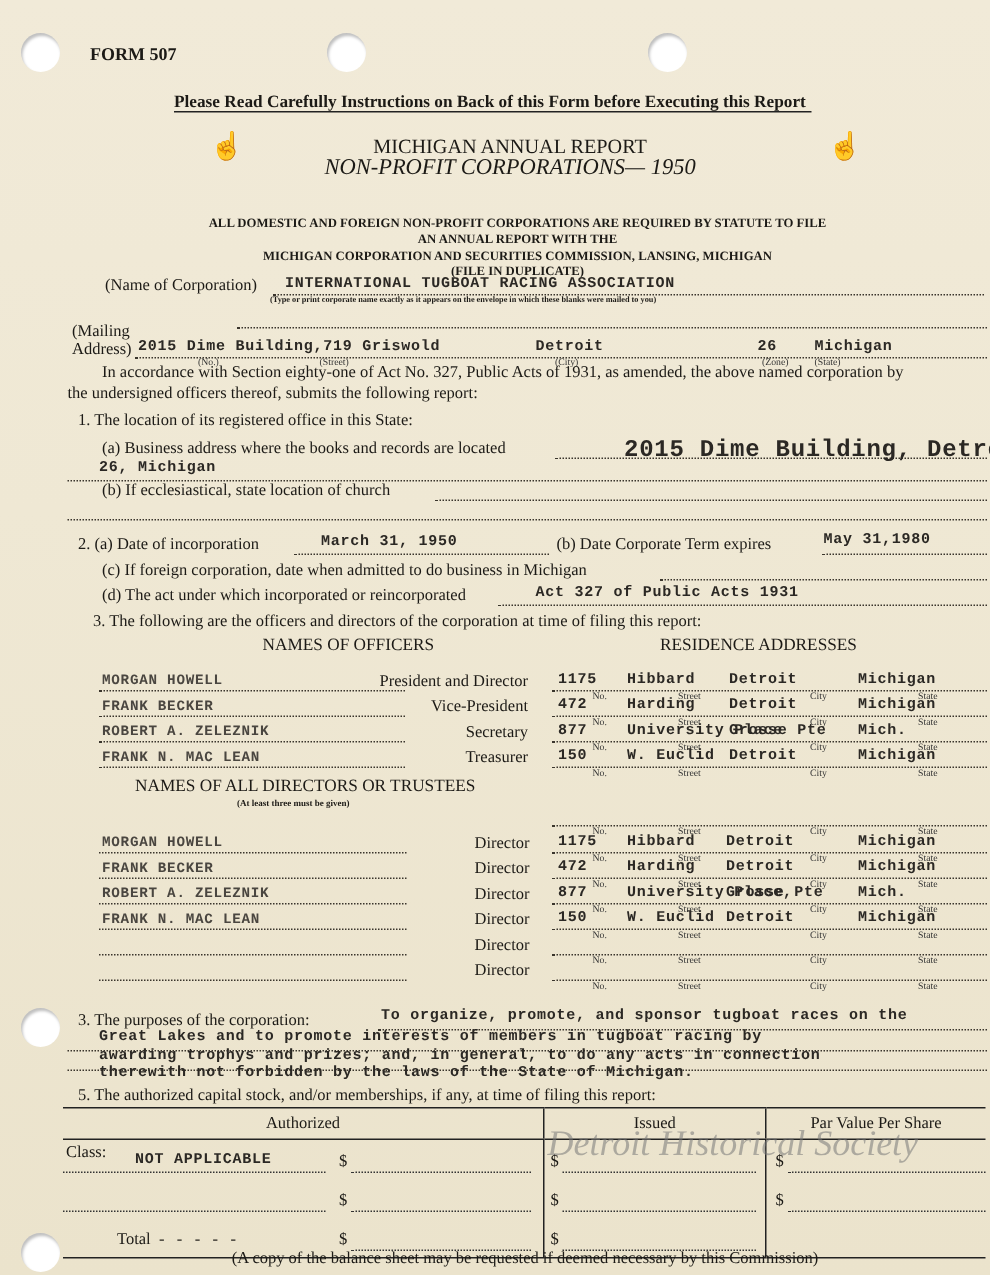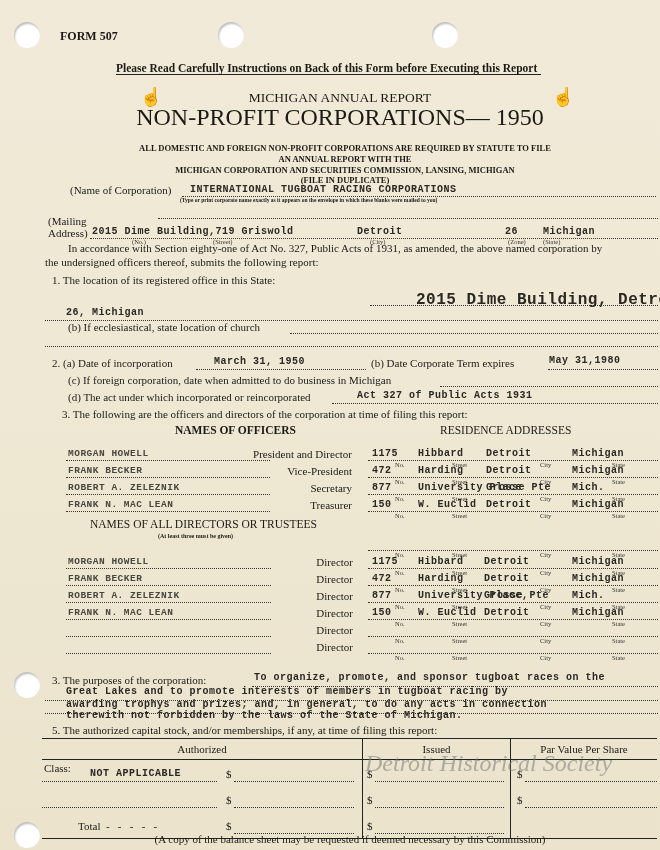--- a/index.html
+++ b/index.html
@@ -29,50 +29,51 @@
   <div class="hole" style="left:432px;top:22px;"></div>
   <div class="hole" style="left:14px;top:672px;"></div>
   <div class="hole" style="left:14px;top:822px;"></div>
 
   <div class="abs b" style="left:48px;top:29px;font-size:12px;margin-left:12px;">FORM 507</div>
   <div class="abs b" style="left:116px;top:62px;font-size:11.5px;border-bottom:1.5px solid #222;padding-right:4px;">Please Read Carefully Instructions on Back of this Form before Executing this Report</div>
 
   <div class="hand" style="left:140px;top:86px;">☝</div>
   <div class="hand" style="left:552px;top:86px;">☝</div>
   <div class="abs c" style="top:90px;font-size:13.5px;padding-left:20px;">MICHIGAN ANNUAL REPORT</div>
-  <div class="abs c" style="top:104px;font-size:24px;padding-left:20px;">NON-PROFIT CORPORATIONS— 1950</div>
+  <div class="abs c" style="top:104px;font-size:15px;padding-left:20px;font-style:italic;">NON-PROFIT CORPORATIONS— 1950</div>
 
   <div class="abs b c" style="top:143px;font-size:8.5px;padding-left:30px;">ALL DOMESTIC AND FOREIGN NON-PROFIT CORPORATIONS ARE REQUIRED BY STATUTE TO FILE</div>
   <div class="abs b c" style="top:154px;font-size:8.5px;padding-left:30px;">AN ANNUAL REPORT WITH THE</div>
   <div class="abs b c" style="top:165px;font-size:8.5px;padding-left:30px;">MICHIGAN CORPORATION AND SECURITIES COMMISSION, LANSING, MICHIGAN</div>
   <div class="abs b c" style="top:175px;font-size:8.5px;padding-left:30px;">(FILE IN DUPLICATE)</div>
 
   <div class="abs" style="left:70px;top:184px;font-size:11px;">(Name of Corporation)</div>
   <div class="dots" style="left:182px;top:196px;width:474px;"></div>
-  <div class="abs tw" style="left:190px;top:184px;font-size:10px;">INTERNATIONAL TUGBOAT RACING CORPORATIONS</div>
+  <div class="abs tw" style="left:190px;top:184px;font-size:10px;">INTERNATIONAL TUGBOAT RACING ASSOCIATION</div>
   <div class="abs b" style="left:180px;top:197px;font-size:5.5px;">(Type or print corporate name exactly as it appears on the envelope in which these blanks were mailed to you)</div>
 
   <div class="abs" style="left:48px;top:215px;font-size:11px;">(Mailing</div>
   <div class="abs" style="left:48px;top:227px;font-size:11px;">Address)</div>
   <div class="dots" style="left:158px;top:218px;width:500px;"></div>
   <div class="dots" style="left:90px;top:238px;width:568px;"></div>
   <div class="abs tw" style="left:92px;top:226px;font-size:10px;">2015 Dime Building,719 Griswold</div>
   <div class="abs tw" style="left:357px;top:226px;font-size:10px;">Detroit</div>
   <div class="abs tw" style="left:505px;top:226px;font-size:10px;">26</div>
   <div class="abs tw" style="left:543px;top:226px;font-size:10px;">Michigan</div>
   <div class="abs lbl" style="left:132px;top:238px;">(No.)</div>
   <div class="abs lbl" style="left:213px;top:238px;">(Street)</div>
   <div class="abs lbl" style="left:370px;top:238px;">(City)</div>
   <div class="abs lbl" style="left:508px;top:238px;">(Zone)</div>
   <div class="abs lbl" style="left:543px;top:238px;">(State)</div>
 
   <div class="abs" style="left:68px;top:242px;font-size:11px;">In accordance with Section eighty-one of Act No. 327, Public Acts of 1931, as amended, the above named corporation by</div>
   <div class="abs" style="left:45px;top:256px;font-size:11px;">the undersigned officers thereof, submits the following report:</div>
 
   <div class="abs" style="left:52px;top:274px;font-size:11px;">1.  The location of its registered office in this State:</div>
+  <div class="abs" style="left:68px;top:293px;font-size:11px;">(a)   Business address where the books and records are located</div>
   <div class="dots" style="left:370px;top:305px;width:288px;"></div>
   <div class="abs tw" style="left:416px;top:291px;font-size:16px;">2015 Dime Building, Detroit</div>
   <div class="dots" style="left:45px;top:320px;width:613px;"></div>
   <div class="abs tw" style="left:66px;top:307px;font-size:10px;">26, Michigan</div>
   <div class="abs" style="left:68px;top:321px;font-size:11px;">(b)   If ecclesiastical, state location of church</div>
   <div class="dots" style="left:290px;top:333px;width:368px;"></div>
   <div class="dots" style="left:45px;top:346px;width:613px;"></div>
 
   <div class="abs" style="left:52px;top:357px;font-size:11px;">2.  (a)   Date of incorporation</div>
   <div class="dots" style="left:196px;top:369px;width:170px;"></div>
@@ -80,21 +81,21 @@
   <div class="abs" style="left:371px;top:357px;font-size:11px;">(b)   Date Corporate Term expires</div>
   <div class="dots" style="left:548px;top:369px;width:110px;"></div>
   <div class="abs tw" style="left:549px;top:355px;font-size:10px;">May 31,1980</div>
   <div class="abs" style="left:68px;top:374px;font-size:11px;">(c)   If foreign corporation, date when admitted to do business in Michigan</div>
   <div class="dots" style="left:440px;top:386px;width:218px;"></div>
   <div class="abs" style="left:68px;top:391px;font-size:11px;">(d)   The act under which incorporated or reincorporated</div>
   <div class="dots" style="left:332px;top:403px;width:326px;"></div>
   <div class="abs tw" style="left:343px;top:390px;font-size:10px;margin-left:14px;">Act 327 of Public Acts 1931</div>
 
   <div class="abs" style="left:52px;top:408px;font-size:11px;margin-left:10px;">3.  The following are the officers and directors of the corporation at time of filing this report:</div>
-  <div class="abs" style="left:175px;top:424px;font-size:11.5px;font-weight:bold;">NAMES OF OFFICERS</div>
+  <div class="abs" style="left:175px;top:424px;font-size:11.5px;">NAMES OF OFFICERS</div>
   <div class="abs" style="left:440px;top:424px;font-size:11.5px;">RESIDENCE ADDRESSES</div>
 
   <div id="officers">
       <div>
       <div class="dots" style="left:66px;top:460px;width:204px;"></div>
       <div class="abs tw" style="left:68px;top:448px;font-size:9.5px;color:#4a4640;">MORGAN HOWELL</div>
       <div class="abs" style="right:308px;top:448px;font-size:11px;text-align:right;">President and Director</div>
       <div class="dots" style="left:368px;top:460px;width:290px;"></div>
       <div class="abs tw" style="left:372px;top:448px;font-size:10px;">1175</div>
       <div class="abs tw" style="left:418px;top:448px;font-size:10px;">Hibbard</div>

